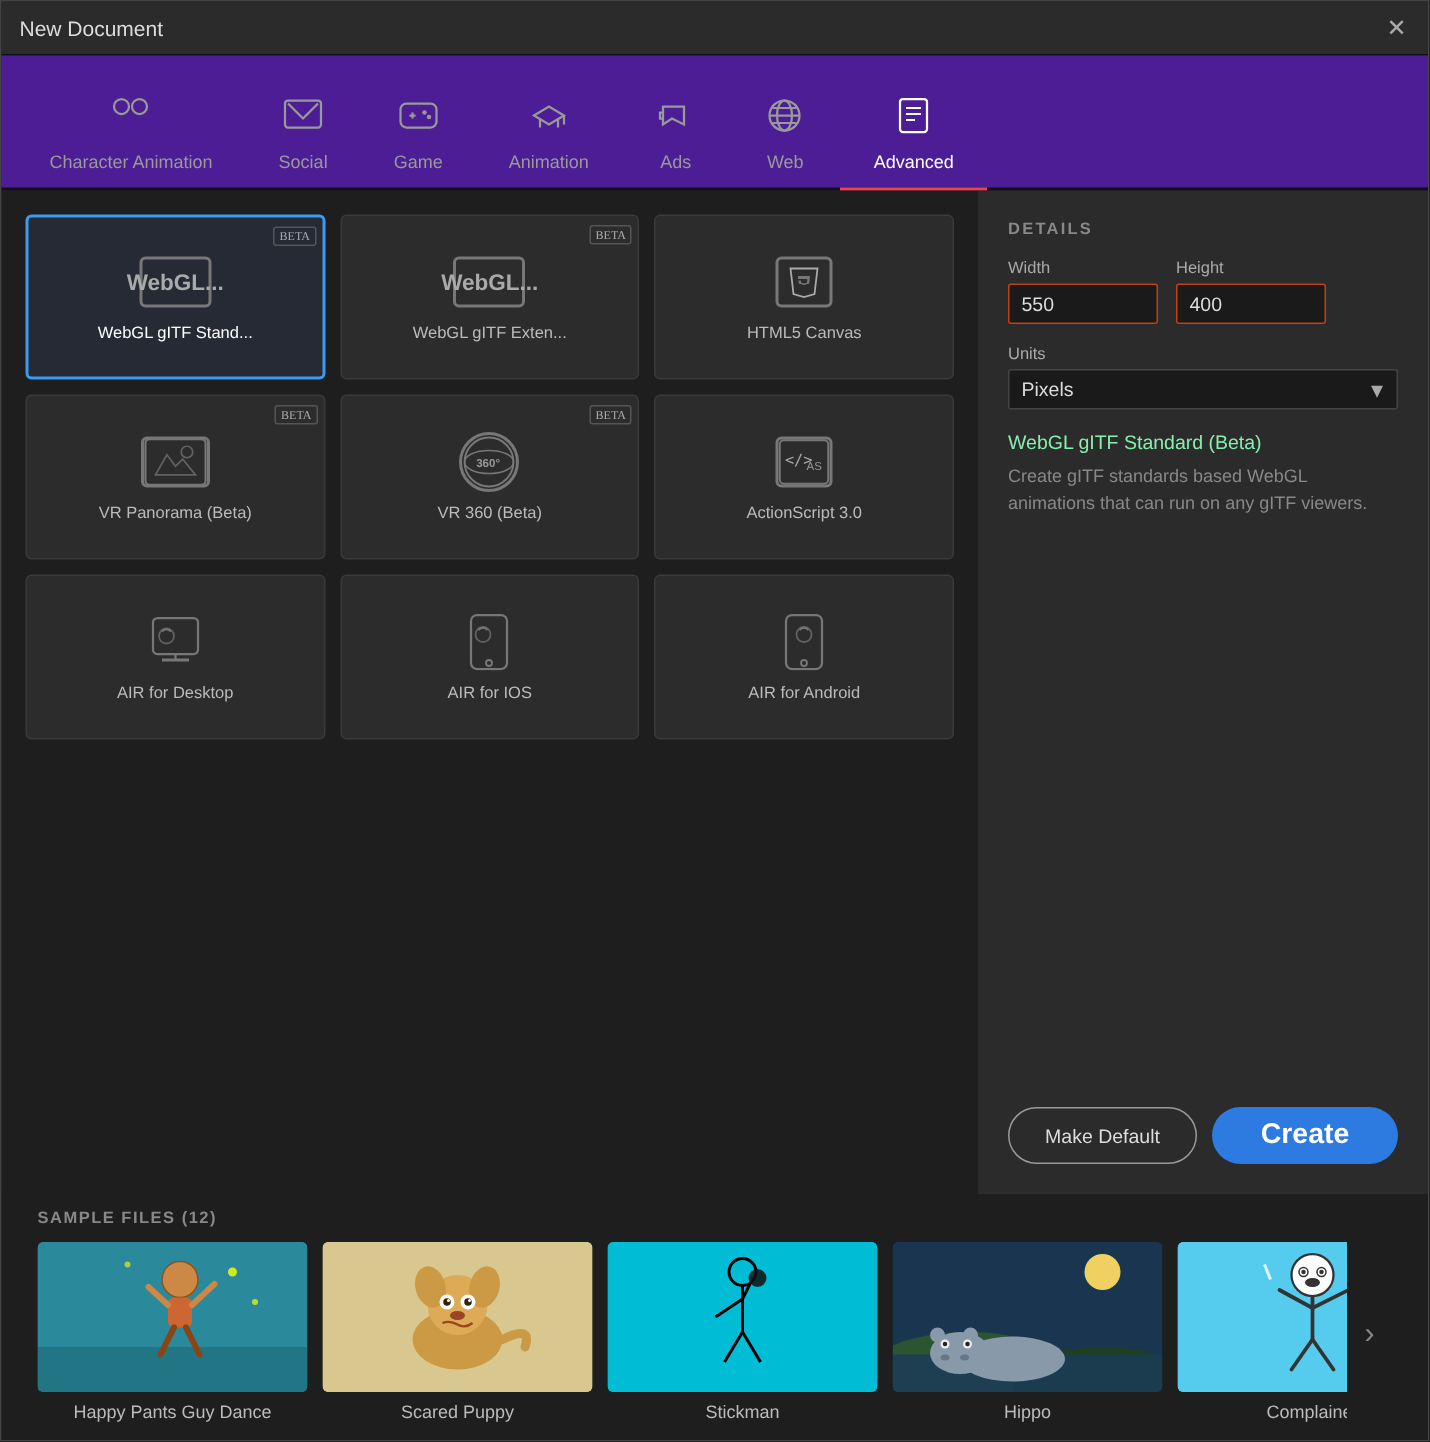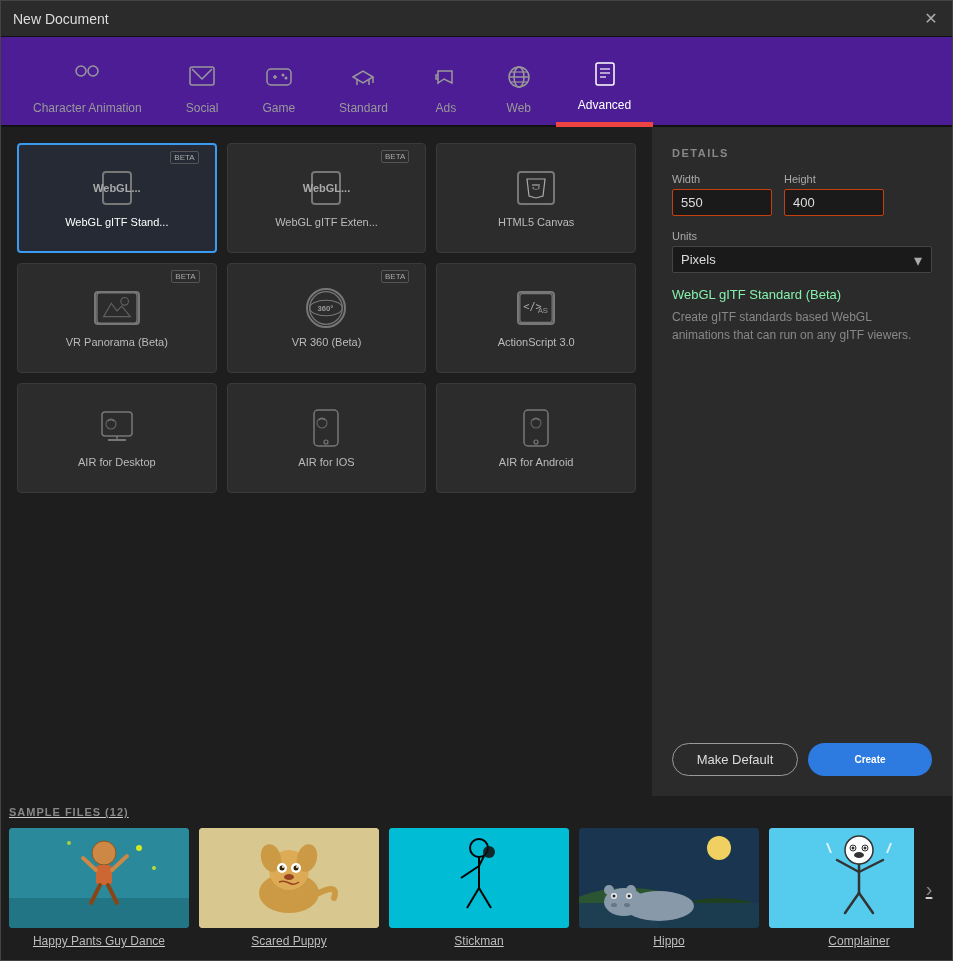--- a/index.html
+++ b/index.html
@@ -63,21 +63,21 @@
       cursor: pointer;
       color: #999;
       font-size: 12px;
       height: 100%;
       border-bottom: 2px solid transparent;
       margin-bottom: -2px;
       gap: 6px;
     }
     .category-item.active {
       color: #fff;
-      border-bottom: 5px solid #ef4444;
+      border-bottom: 2px solid #ef4444;
     }
     .cat-icon {
       font-size: 26px;
       line-height: 1;
     }
 
     
     .main-content {
       display: flex;
       flex: 1;
@@ -126,45 +126,46 @@
     .platform-card.selected { border: 2px solid #3a9bf0; background: #252a35; }
     .platform-card-label {
       font-size: 11px;
       color: #bbb;
       text-align: center;
     }
     .platform-card.selected .platform-card-label { color: #fff; }
     .beta-tag {
       position: absolute;
       top: 6px;
-      right: 16px;
+      right: 4px;
       font-size: 8px;
       color: #aaa;
       border: 1px solid #555;
       border-radius: 2px;
       padding: 1px 3px;
+      font-family: Liberation Serif, serif;
     }
 
     
     .picon {
       width: 50px;
       height: 40px;
       display: flex;
       align-items: center;
       justify-content: center;
     }
     .webgl-icon {
       border: 2px solid #777;
       border-radius: 4px;
-      width: 30px;
+      width: 48px;
       height: 34px;
       display: flex;
       align-items: center;
       justify-content: center;
-      font-size: 11px;
+      font-size: 15px;
       color: #aaa;
       font-weight: bold;
     }
     .html5-icon {
       border: 2px solid #777;
       border-radius: 4px;
       width: 38px;
       height: 34px;
       display: flex;
       align-items: center;
@@ -301,30 +302,29 @@
       font-size: 13px;
     }
     .btn-create {
       flex: 1;
       background: #2d7ae0;
       border: none;
       color: #fff;
       border-radius: 20px;
       padding: 8px 0;
       cursor: pointer;
-      font-size: 10px;
+      font-size: 19px;
       font-weight: 600;
     }
 
     
     .bottom-panel {
       background: #1e1e1e;
-      padding: 10px 8px;
+      padding: 10px 24px;
       flex-shrink: 0;
-      text-decoration: underline;
     }
     .samples-title {
       font-size: 11px;
       color: #888;
       letter-spacing: 1px;
       font-weight: 600;
       margin-bottom: 10px;
     }
     .samples-scroll-area {
       display: flex;
@@ -454,21 +454,21 @@
     </div>
     <div class="category-item">
       <div class="cat-icon">
         <svg width="32" height="28" viewBox="0 0 32 28" fill="none">
           <path d="M6 14 L16 8 L26 14 L16 20 Z" stroke="#999" stroke-width="1.5" fill="none"></path>
           <path d="M10 16 L10 22" stroke="#999" stroke-width="1.5"></path>
           <path d="M22 16 L22 22" stroke="#999" stroke-width="1.5"></path>
           <path d="M26 14 L26 20" stroke="#999" stroke-width="1.5"></path>
         </svg>
       </div>
-      <span>Standard</span>
+      <span>Animation</span>
     </div>
     <div class="category-item">
       <div class="cat-icon">
         <svg width="28" height="28" viewBox="0 0 28 28" fill="none">
           <path d="M6 8 L6 20 L12 16 L20 20 L20 8 Z" stroke="#999" stroke-width="1.5" fill="none"></path>
           <path d="M6 12 L4 12 L4 16 L6 16" stroke="#999" stroke-width="1.5"></path>
         </svg>
       </div>
       <span>Ads</span>
     </div>

